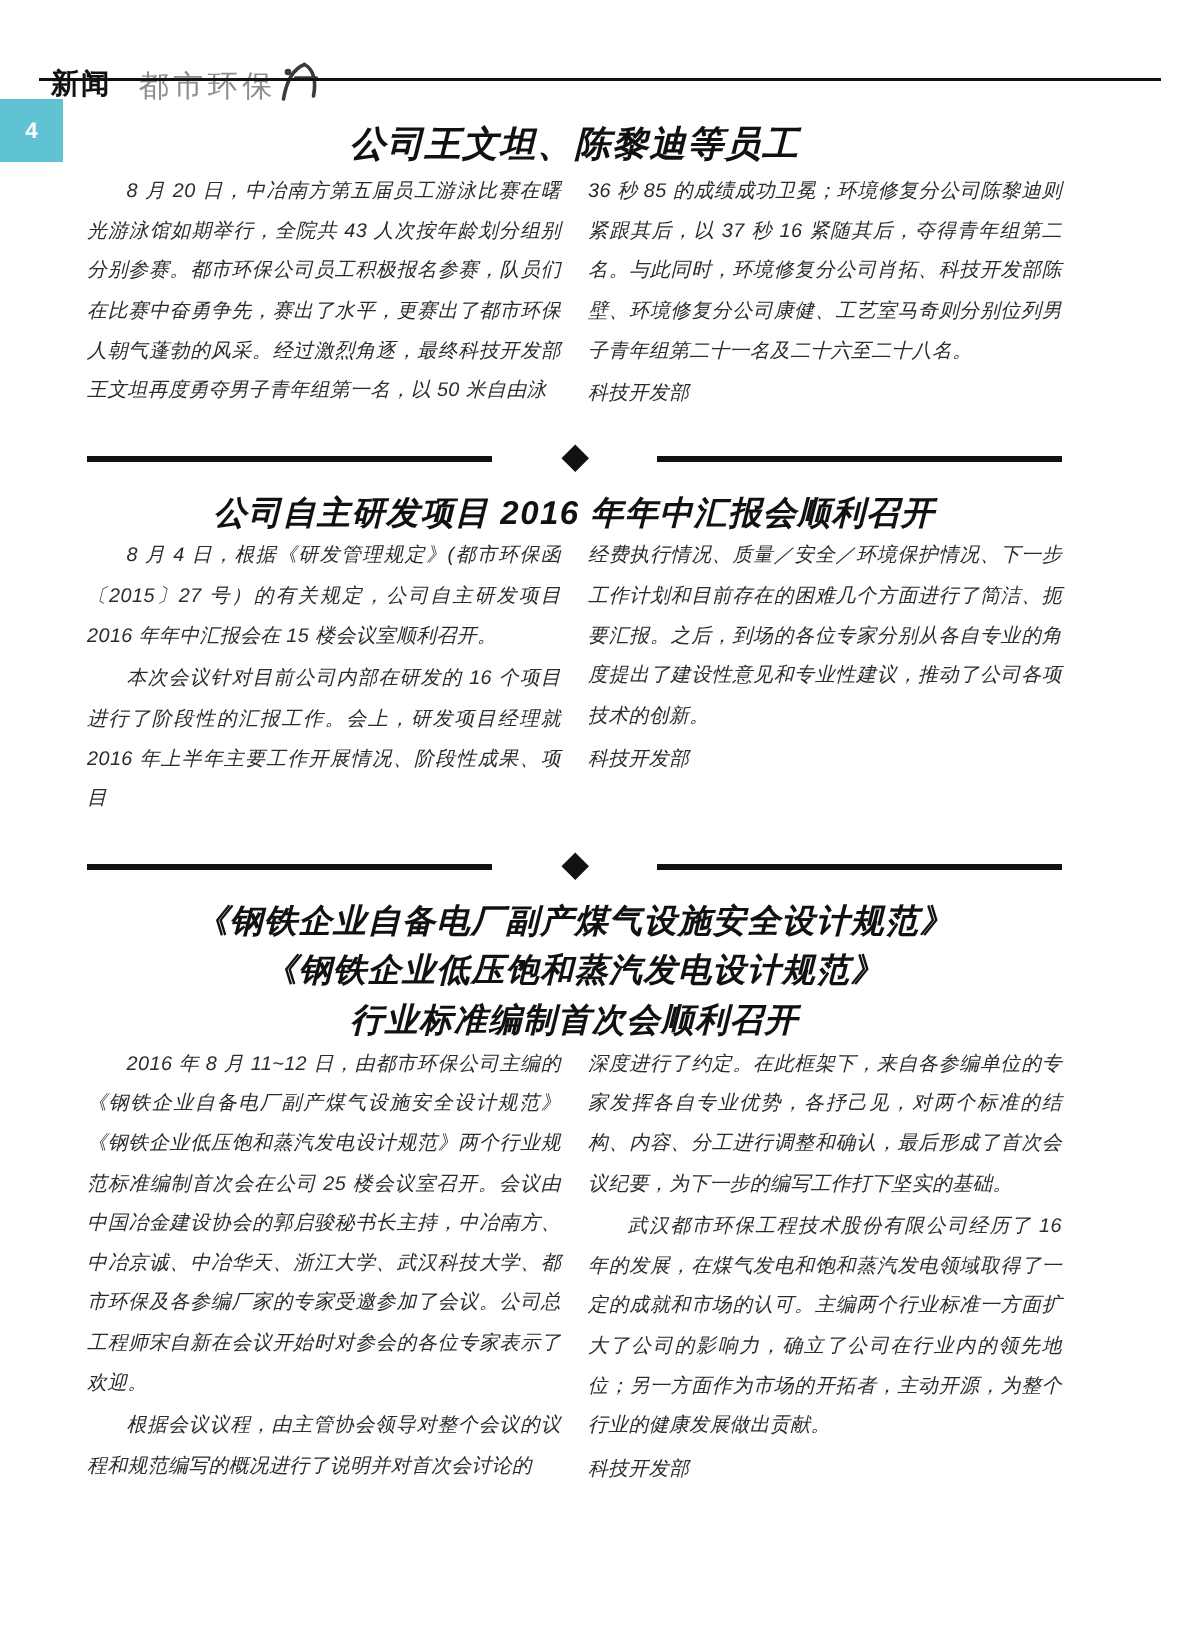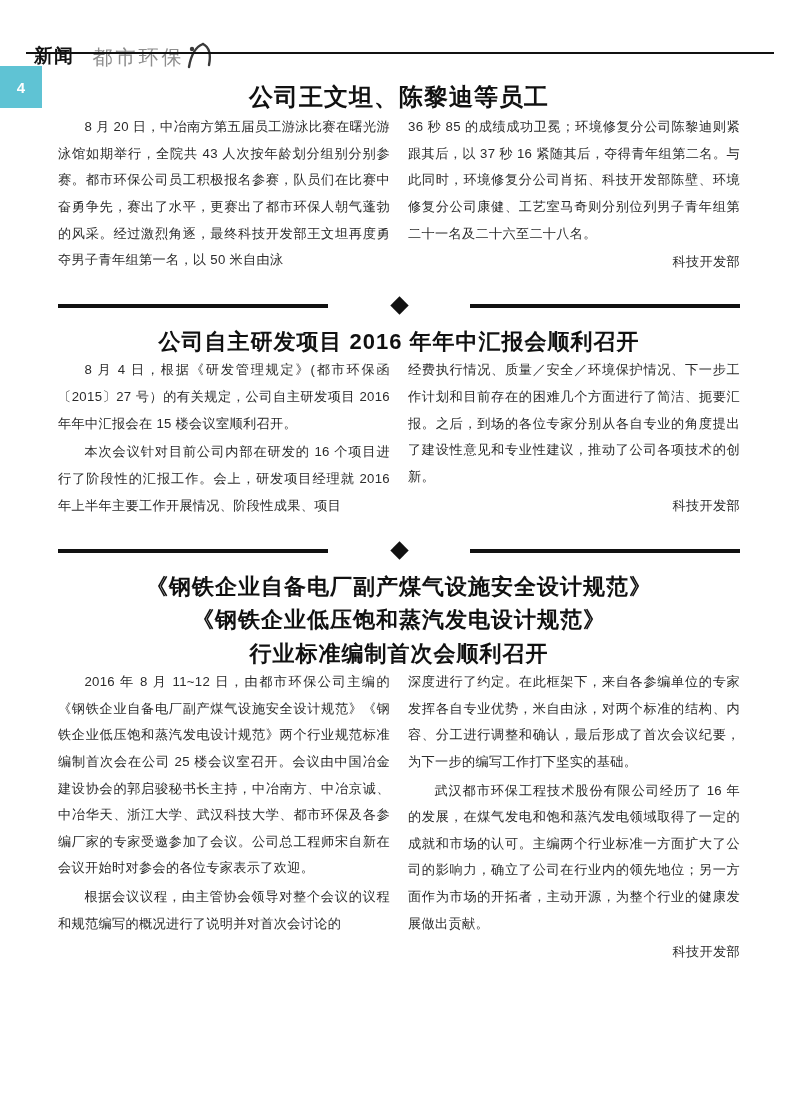--- a/index.html
+++ b/index.html
@@ -72,22 +72,23 @@
     color: #ffffff;
     font-size: 15px;
     font-weight: bold;
     display: flex;
     align-items: center;
     justify-content: center;
   }
 
   
   .sheet {
-    padding: 0 60px 0 58px;
+    padding: 0 92px 0 58px;
     box-sizing: border-box;
+    font-style: italic;
   }
 
   
   .article-title {
     text-align: center;
     font-weight: bold;
     color: #111;
     line-height: 1.42;
     letter-spacing: 1px;
   }
@@ -140,21 +141,21 @@
     margin: 0 0 2px 0;
     font-size: 13.2px;
     line-height: 2.02;
     text-align: justify;
     text-justify: inter-ideograph;
     color: #2b2b2b;
     letter-spacing: 0.3px;
   }
   p.body.indent { text-indent: 2em; }
   .byline {
-    text-align: right;
+    text-align: left;
     font-size: 13.2px;
     line-height: 2.0;
     color: #2b2b2b;
     margin-top: 2px;
     letter-spacing: 0.3px;
   }
 
   .article { margin-bottom: 4px; }
   .article-2 .article-title { margin-top: 4px; }
   .article-3 .article-title { margin-top: 2px; }
@@ -229,20 +230,20 @@
       <div class="article-title t-md">《钢铁企业自备电厂副产煤气设施安全设计规范》</div>
       <div class="article-title t-md title-line">《钢铁企业低压饱和蒸汽发电设计规范》</div>
       <div class="article-title t-md title-line">行业标准编制首次会顺利召开</div>
     </div>
     <div class="cols">
       <div class="col">
         <p class="body indent">2016 年 8 月 11~12 日，由都市环保公司主编的《钢铁企业自备电厂副产煤气设施安全设计规范》《钢铁企业低压饱和蒸汽发电设计规范》两个行业规范标准编制首次会在公司 25 楼会议室召开。会议由中国冶金建设协会的郭启骏秘书长主持，中冶南方、中冶京诚、中冶华天、浙江大学、武汉科技大学、都市环保及各参编厂家的专家受邀参加了会议。公司总工程师宋自新在会议开始时对参会的各位专家表示了欢迎。</p>
         <p class="body indent">根据会议议程，由主管协会领导对整个会议的议程和规范编写的概况进行了说明并对首次会讨论的</p>
       </div>
       <div class="col">
-        <p class="body">深度进行了约定。在此框架下，来自各参编单位的专家发挥各自专业优势，米自由泳，对两个标准的结构、内容、分工进行调整和确认，最后形成了首次会议纪要，为下一步的编写工作打下坚实的基础。</p>
+        <p class="body">深度进行了约定。在此框架下，来自各参编单位的专家发挥各自专业优势，各抒己见，对两个标准的结构、内容、分工进行调整和确认，最后形成了首次会议纪要，为下一步的编写工作打下坚实的基础。</p>
         <p class="body indent">武汉都市环保工程技术股份有限公司经历了 16 年的发展，在煤气发电和饱和蒸汽发电领域取得了一定的成就和市场的认可。主编两个行业标准一方面扩大了公司的影响力，确立了公司在行业内的领先地位；另一方面作为市场的开拓者，主动开源，为整个行业的健康发展做出贡献。</p>
         <div class="byline">科技开发部</div>
       </div>
     </div>
   </div>
 
 </div>
 
 </body></html>

